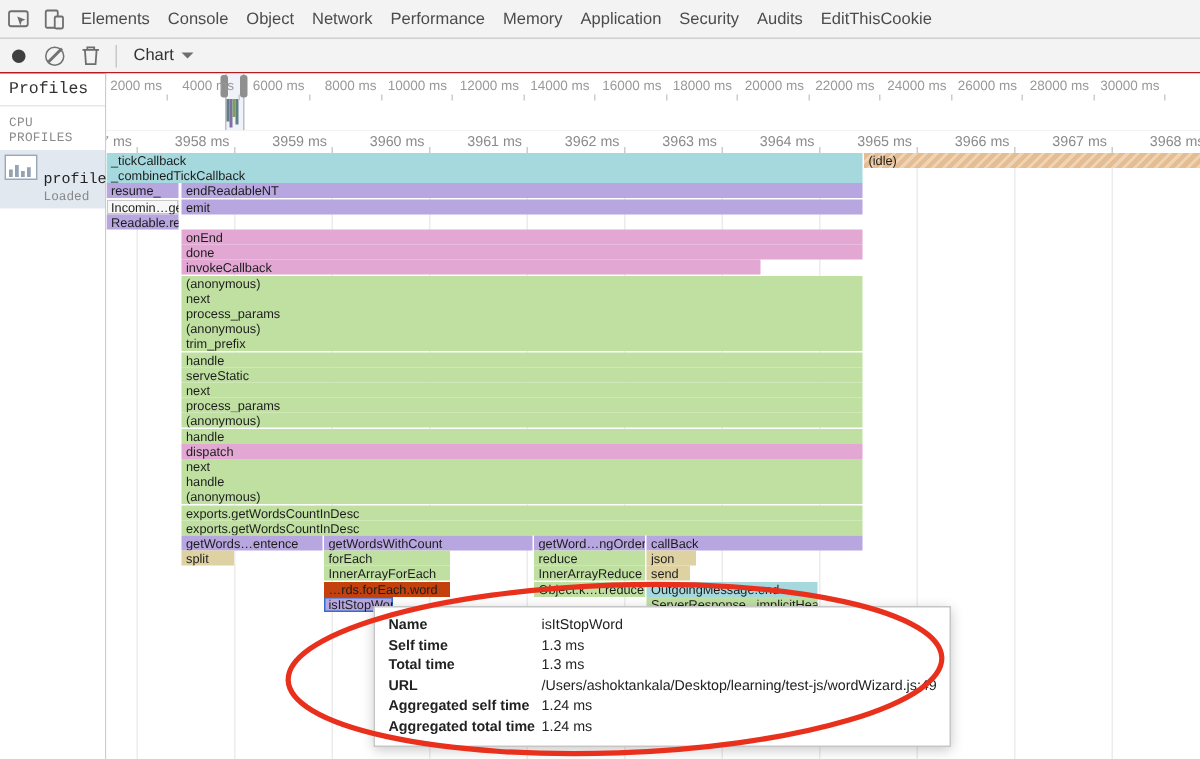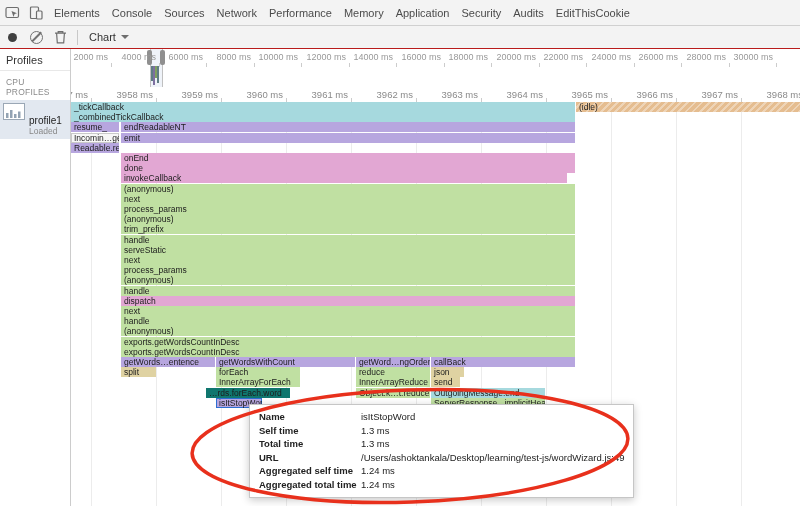--- a/index.html
+++ b/index.html
@@ -19,21 +19,21 @@
   .toolbar2{position:absolute;left:0;top:26px;width:800px;height:22px;background:#f3f3f3;
             border-bottom:6px solid #b91c1c;display:flex;align-items:center;}
   .record-dot{width:9px;height:9px;border-radius:50%;background:#3f3f3f;display:block;}
   .clear-circle{width:11px;height:11px;border:1.5px solid #727272;border-radius:50%;position:relative;display:block;}
   .clear-line{position:absolute;left:-1px;top:4.5px;width:13px;height:1.5px;background:#727272;transform:rotate(-45deg);}
   .sep{width:1px;height:15px;background:#c8c8c8;margin:0 5px;}
   .chart-select{display:flex;align-items:center;gap:5px;font-size:11px;color:#333;padding:2px 6px;cursor:pointer;}
   .caret{width:0;height:0;border-left:4px solid transparent;border-right:4px solid transparent;border-top:4px solid #6e6e6e;}
 
   
-  .sidebar{position:absolute;left:0;top:49px;width:70px;bottom:0;background:#fff;border-right:1px solid #ccc;}
+  .sidebar{position:absolute;left:0;top:49px;width:70px;bottom:0;background:#fff;border-right:1px solid #ccc;font-family:Liberation Mono, monospace;}
   .sidebar-header{font-size:11px;color:#333;padding:5px 6px 4px;border-bottom:1px solid #e8e8e8;}
   .section-label{font-size:8.5px;color:#8a8a8a;padding:6px 6px 3px;letter-spacing:.2px;}
   .profile-item{display:flex;gap:4px;padding:3px 3px;background:#e2e8f0;cursor:pointer;align-items:flex-start;}
   .profile-icon{width:20px;height:15px;border:1px solid #9aa7b5;background:#fff;flex:none;display:flex;align-items:flex-end;}
   .profile-meta{min-width:0;margin-top:12px;}
   .profile-name{font-size:10px;color:#222;line-height:11px;}
   .profile-status{font-size:8.5px;color:#888;line-height:10px;}
 
   
   .main{position:absolute;left:71px;top:49px;width:729px;bottom:0;background:#fff;}
@@ -83,21 +83,21 @@
     </svg>
   </div>
   <div class="tabs">
       <div class="tab">
         <span>Elements</span>
       </div>
       <div class="tab">
         <span>Console</span>
       </div>
       <div class="tab">
-        <span>Sources</span>
+        <span>Object</span>
       </div>
       <div class="tab">
         <span>Network</span>
       </div>
       <div class="tab">
         <span>Performance</span>
       </div>
       <div class="tab">
         <span>Memory</span>
       </div>
@@ -277,21 +277,21 @@
       <div class="flame-row" style="top: 40.8px;">
         <div class="frame" style="left: 0px; width: 48px; background-color: rgb(183, 166, 223);">Readable.read</div>
       </div>
       <div class="flame-row" style="top: 51px;">
         <div class="frame" style="left: 50px; width: 454px; background-color: rgb(226, 167, 211);">onEnd</div>
       </div>
       <div class="flame-row" style="top: 61.2px;">
         <div class="frame" style="left: 50px; width: 454px; background-color: rgb(226, 167, 211);">done</div>
       </div>
       <div class="flame-row" style="top: 71.4px;">
-        <div class="frame" style="left: 50px; width: 446px; background-color: rgb(226, 167, 211);">invokeCallback</div>
+        <div class="frame" style="left: 50px; width: 386px; background-color: rgb(226, 167, 211);">invokeCallback</div>
       </div>
       <div class="flame-row" style="top: 81.6px;">
         <div class="frame" style="left: 50px; width: 454px; background-color: rgb(192, 224, 162);">(anonymous)</div>
       </div>
       <div class="flame-row" style="top: 91.8px;">
         <div class="frame" style="left: 50px; width: 454px; background-color: rgb(192, 224, 162);">next</div>
       </div>
       <div class="flame-row" style="top: 102px;">
         <div class="frame" style="left: 50px; width: 454px; background-color: rgb(192, 224, 162);">process_params</div>
       </div>
@@ -348,21 +348,21 @@
         <div class="frame" style="left: 145px; width: 84px; background-color: rgb(192, 224, 162);">forEach</div>
         <div class="frame" style="left: 285px; width: 74px; background-color: rgb(192, 224, 162);">reduce</div>
         <div class="frame" style="left: 360px; width: 33px; background-color: rgb(223, 210, 162);">json</div>
       </div>
       <div class="flame-row" style="top: 275.4px;">
         <div class="frame" style="left: 145px; width: 84px; background-color: rgb(192, 224, 162);">InnerArrayForEach</div>
         <div class="frame" style="left: 285px; width: 74px; background-color: rgb(192, 224, 162);">InnerArrayReduce</div>
         <div class="frame" style="left: 360px; width: 29px; background-color: rgb(223, 210, 162);">send</div>
       </div>
       <div class="flame-row" style="top: 285.6px;">
-        <div class="frame" style="left: 135px; width: 84px; background-color: #0f766e;">…rds.forEach.word</div>
+        <div class="frame" style="left: 145px; width: 84px; background-color: #c2410c;">…rds.forEach.word</div>
         <div class="frame" style="left: 285px; width: 74px; background-color: rgb(192, 224, 162);">Object.k…t.reduce</div>
         <div class="frame" style="left: 360px; width: 114px; background-color: rgb(166, 217, 222);">OutgoingMessage.end</div>
       </div>
       <div class="flame-row" style="top: 295.8px;">
         <div class="frame sel" style="left: 145px; width: 46px; background-color: rgb(183, 166, 223);">isItStopWord</div>
         <div class="frame" style="left: 360px; width: 114px; background-color: rgb(192, 224, 162);">ServerResponse._implicitHeader</div>
       </div>
     </div>
 </div>
 

